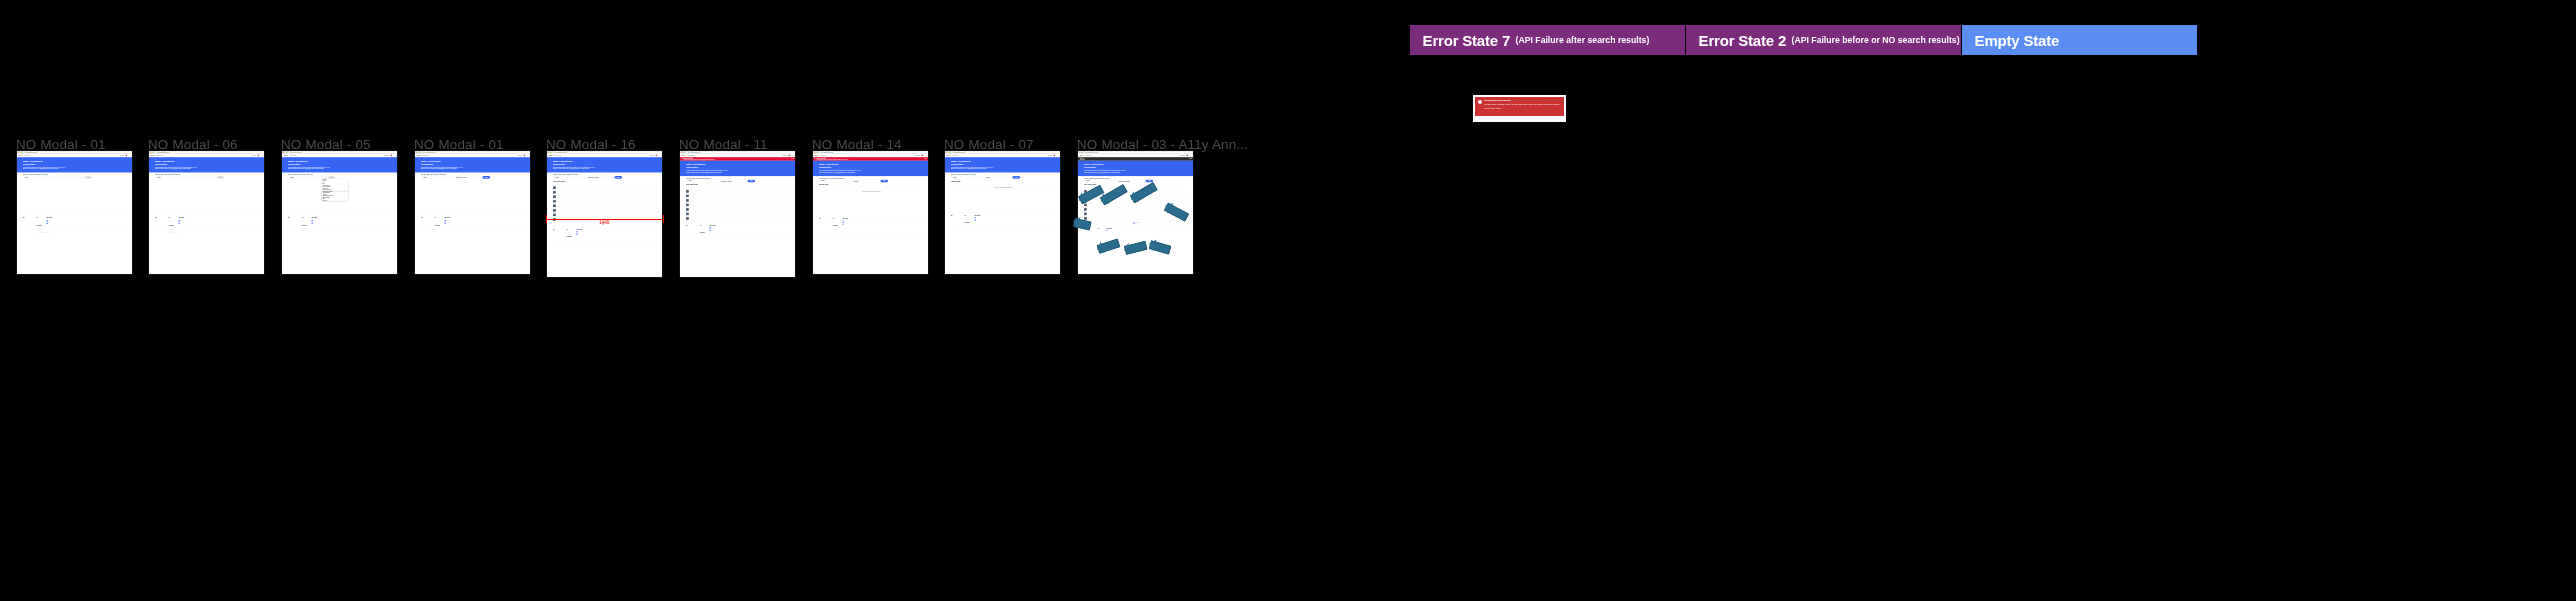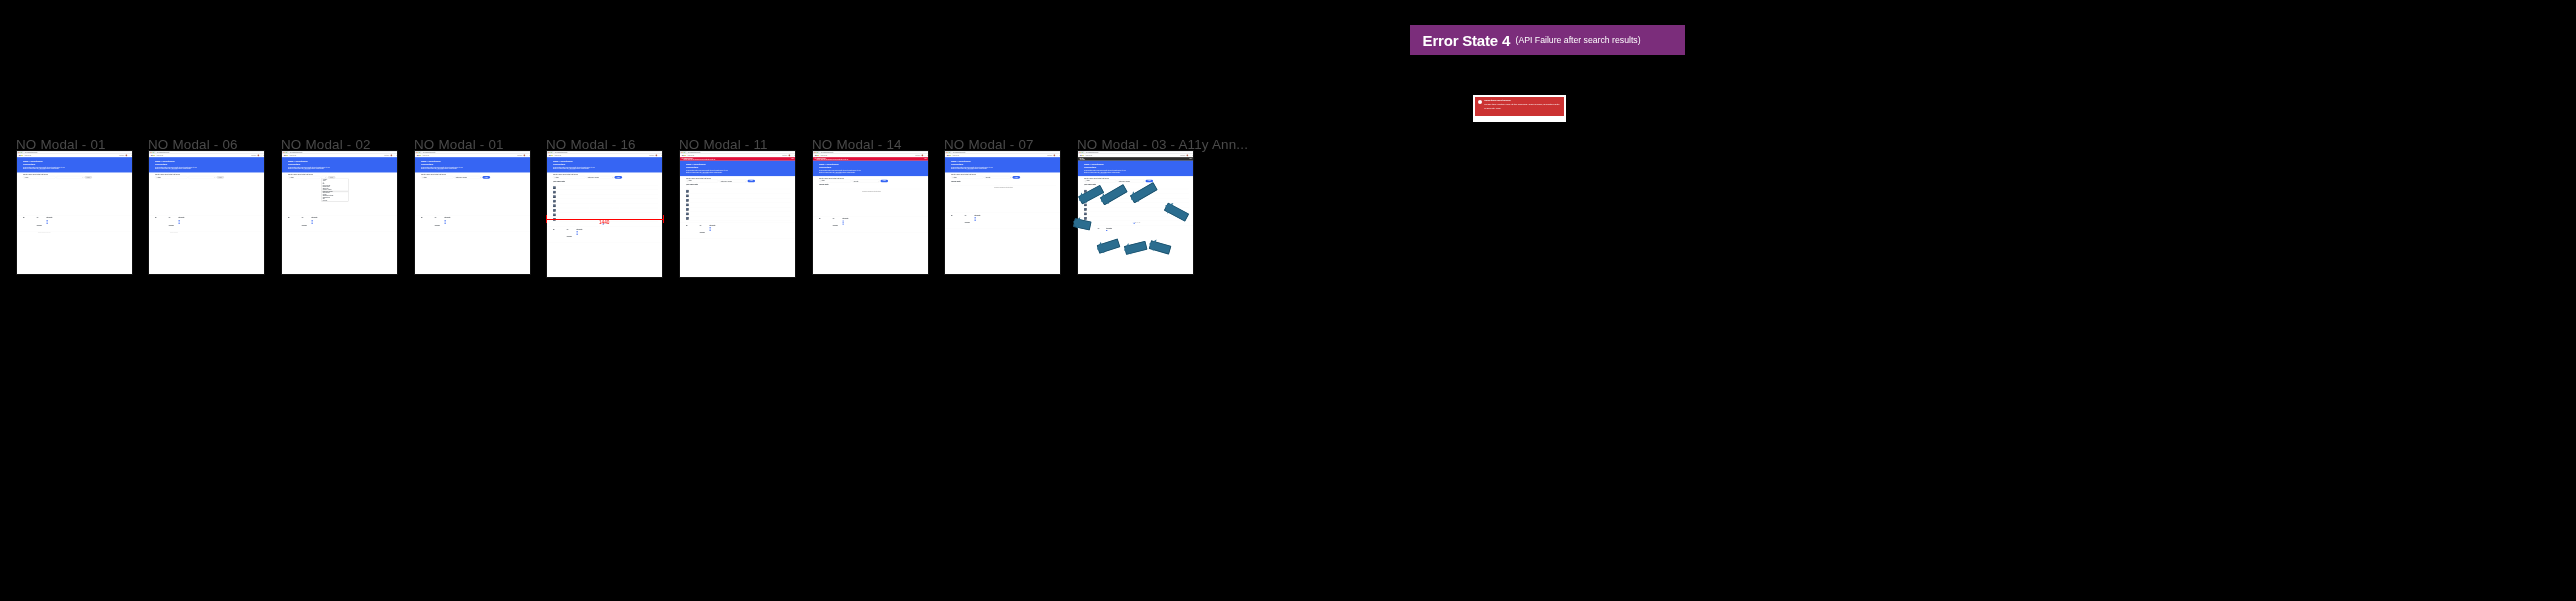--- a/index.html
+++ b/index.html
@@ -19,21 +19,21 @@
     align-items: center;
     padding: 0 12.6px;
     color: #ffffff;
     font-weight: bold;
     font-size: 15px;
     letter-spacing: -0.2px;
     white-space: nowrap;
   }
   .pill .sub {
     font-size: 8.7px;
-    font-weight: normal;
+    font-weight: bold;
     margin-left: 5.5px;
     letter-spacing: 0;
   }
 
   
   .frame-title {
     position: absolute;
     color: #4a4a4a;
     font-size: 13.4px;
     letter-spacing: 0.2px;
@@ -177,40 +177,47 @@
   .annoline { position: absolute; border-top: 0.8px solid #ff0000; }
   .annotick { position: absolute; width: 0.8px; background: #ff0000; }
   .annotext { position: absolute; font-size: 4.7px; color: #ff0000; }
 </style>
 </head>
 <body>
 
 <div class="board">
 
   <div class="pill" style="left:1410px; top:25px; width:275px; background:#7b2d7b;">
-    <span>Error State 4</span>
+    <span>Error State 7</span>
     <span class="sub">(API Failure after search results)</span>
   </div>
 
-
+  <div class="pill" style="left:1686px; top:25px; width:275px; background:#7b2d7b;">
+    <span>Error State 2</span>
+    <span class="sub">(API Failure before or NO search results)</span>
+  </div>
+
+  <div class="pill" style="left:1962px; top:25px; width:235px; background:#5a8df5;">
+    <span>Empty State</span>
+  </div>
 
 
   <div style="position:absolute;left:1473px;top:95px;width:93px;height:27px;background:#fff;padding:1.6px;">
     <div style="background:#cb3232;height:19px;padding:2.4px 3.2px;display:flex;gap:2.4px;">
       <div style="width:4px;height:4px;border-radius:50%;background:#fff;margin-top:0.8px;flex:0 0 auto;"></div>
       <div style="font-size:2.4px;color:#fff;line-height:1.6;">
         <div style="font-weight:bold;">Something went wrong.</div>
         <div>Please take another look at the following: Card number, Expiration date &amp; Security code</div>
       </div>
     </div>
   </div>
 
   <div class="frame-title" style="left:16px; top:137px;text-decoration:underline;">NO Modal  - 01</div>
   <div class="frame-title" style="left:148px; top:137px;">NO Modal  - 06</div>
-  <div class="frame-title" style="left:281px; top:137px;">NO Modal  - 02</div>
+  <div class="frame-title" style="left:281px; top:137px;">NO Modal  - 05</div>
   <div class="frame-title" style="left:414px; top:137px;">NO Modal  - 01</div>
   <div class="frame-title" style="left:546px; top:137px;">NO Modal  - 16</div>
   <div class="frame-title" style="left:679px; top:137px;">NO Modal  - 11</div>
   <div class="frame-title" style="left:812px; top:137px;text-decoration:underline;">NO Modal  - 14</div>
   <div class="frame-title" style="left:944px; top:137px;">NO Modal  - 07</div>
   <div class="frame-title" style="left:1077px; top:137px;">NO Modal  - 03 - A11y Ann...</div>
 
   <div class="frame" style="left:16px; top:150px; width:117px; height:125px;">
     <div class="fscale" style="transform:scale(0.1028);">
       <div class="chrome">

